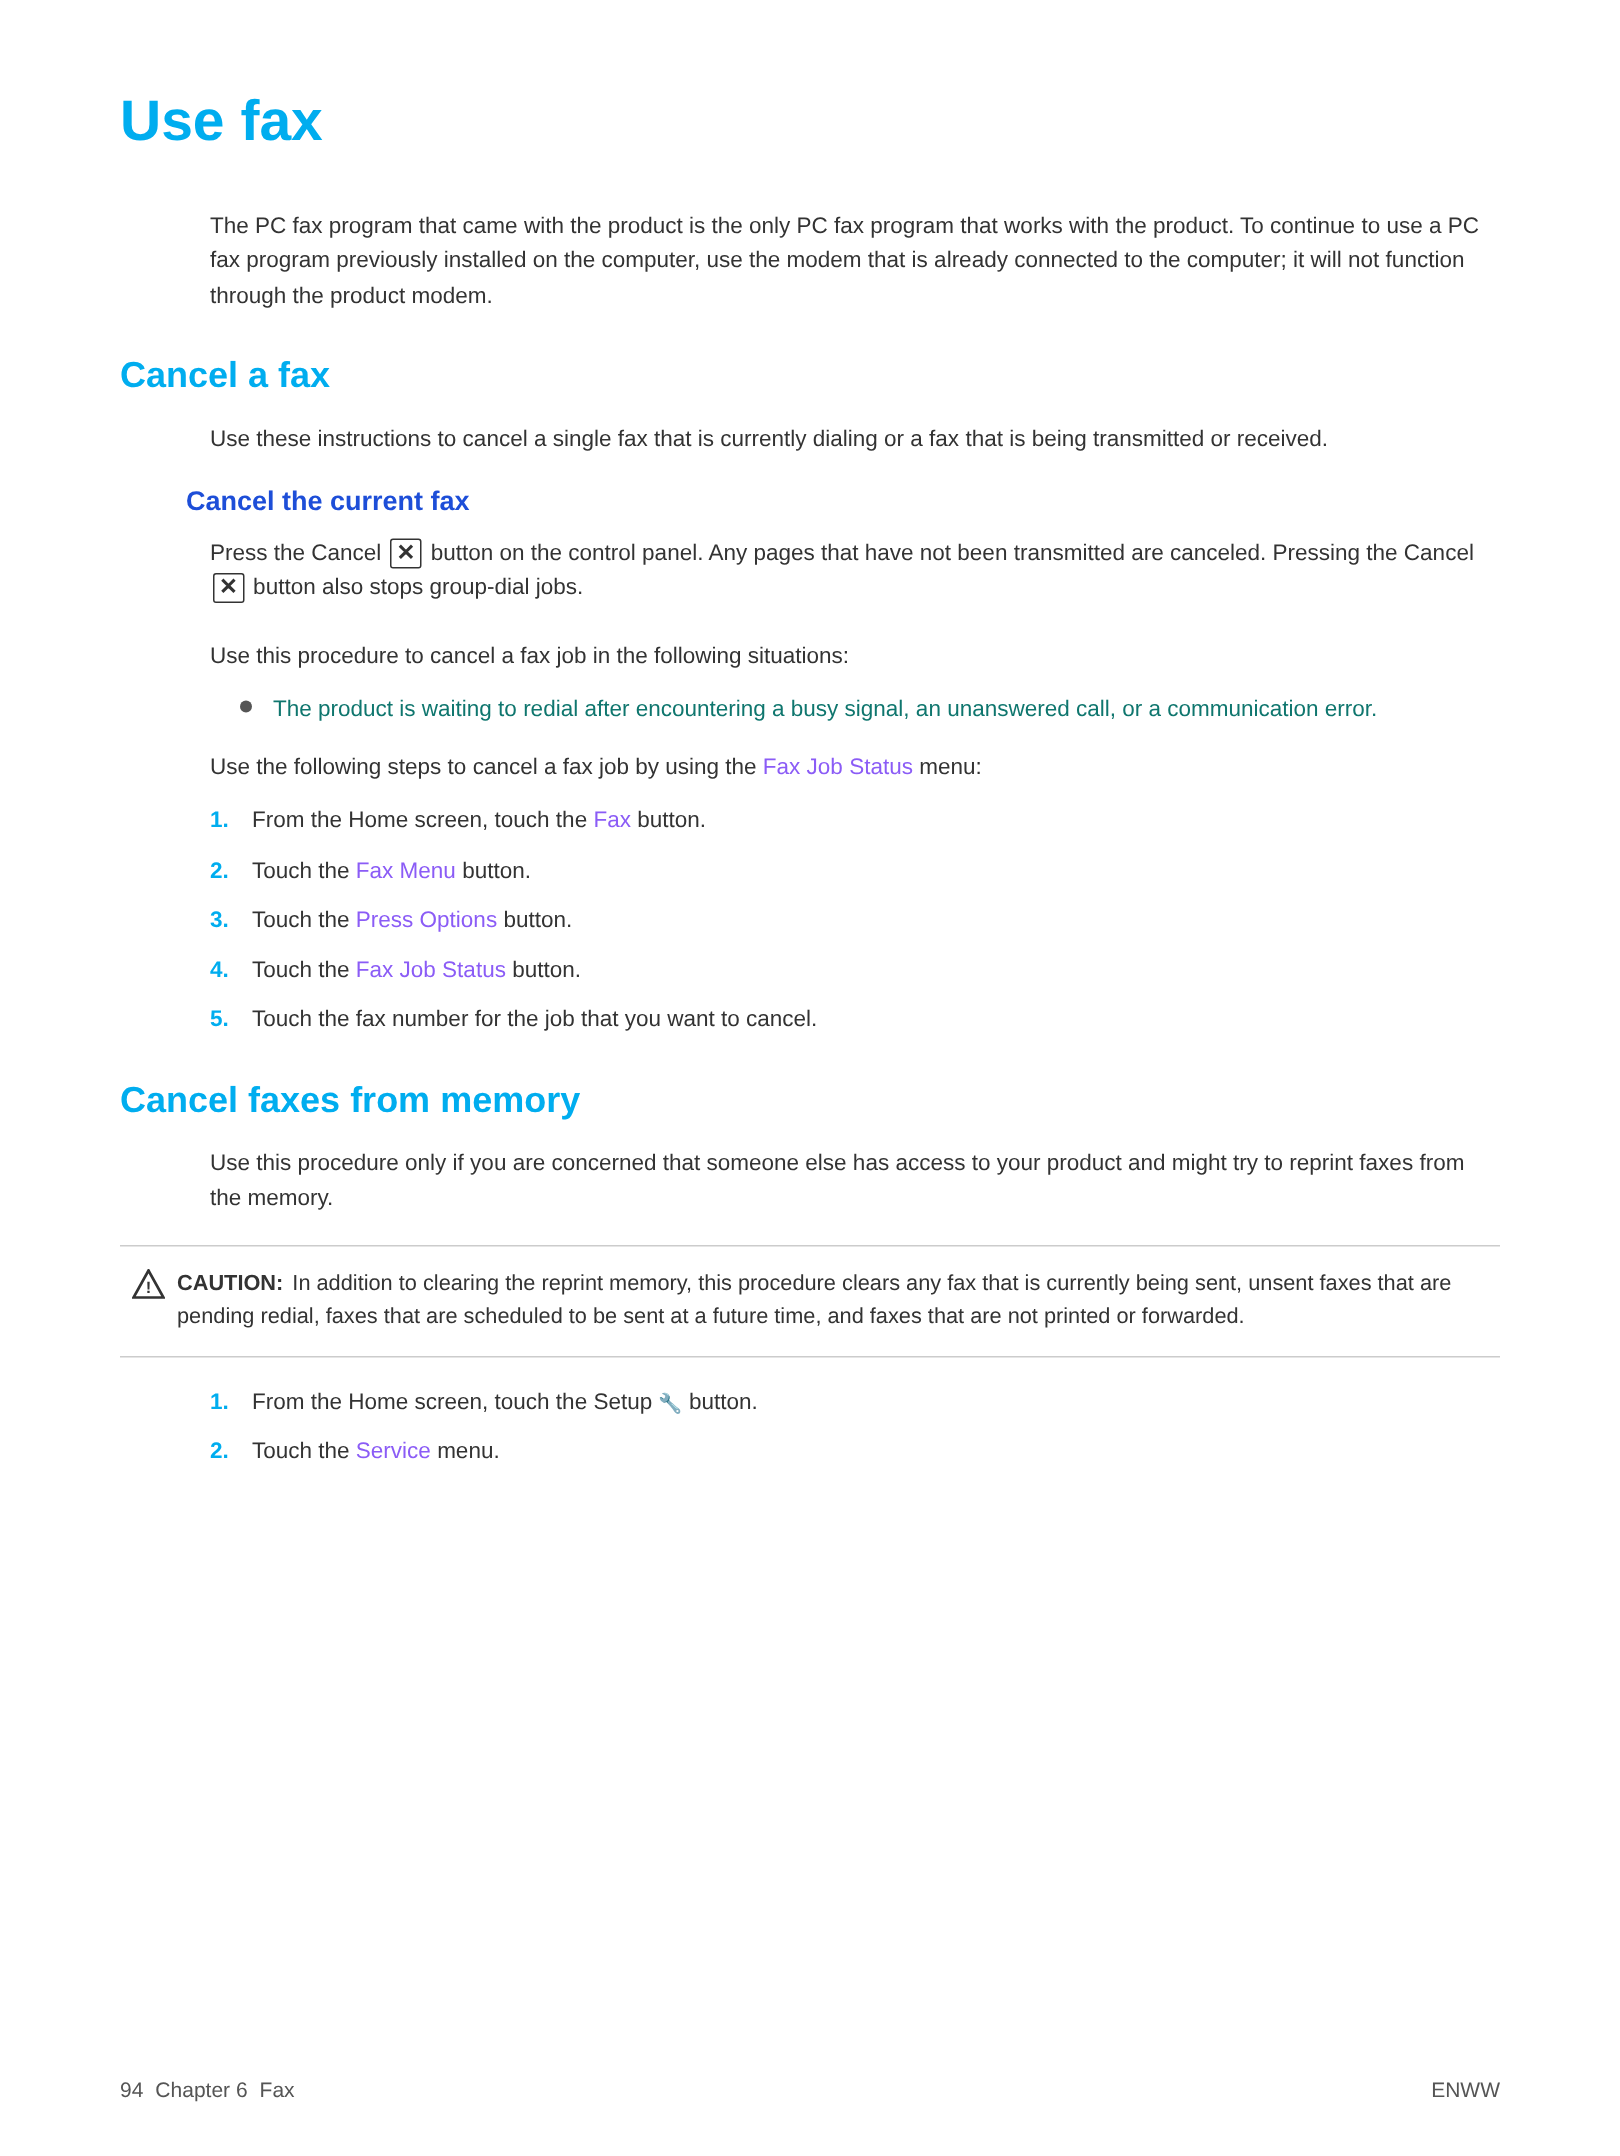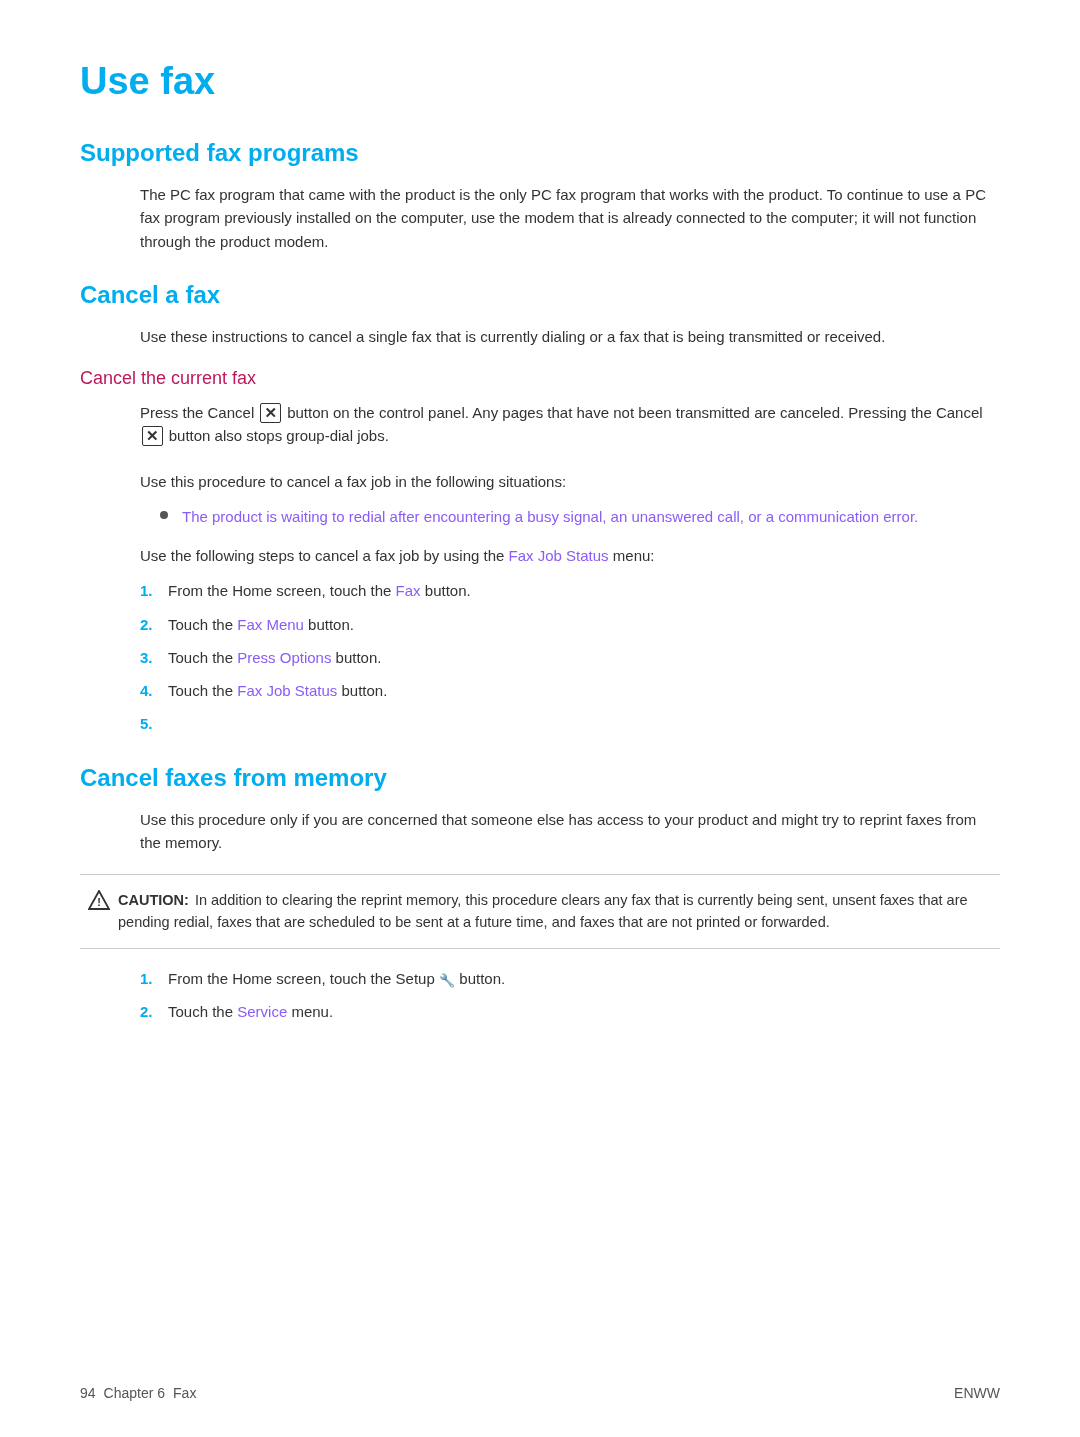--- a/index.html
+++ b/index.html
@@ -37,24 +37,25 @@
     .section-heading {
       font-size: 24px;
       font-weight: bold;
       color: #00adef;
       margin-bottom: 16px;
       margin-top: 8px;
     }
 
     .subsection-heading {
       font-size: 18px;
-      font-weight: normal;
-      color: #be185d;
+      font-weight: bold;
+      color: #1d4ed8;
       margin-bottom: 12px;
       margin-top: 4px;
+      margin-left: 44px;
     }
 
     .body-text {
       font-size: 15px;
       color: #333333;
       line-height: 1.55;
       margin-left: 60px;
       margin-bottom: 20px;
     }
 
@@ -82,21 +83,21 @@
     .bullet-list {
       margin-left: 80px;
       margin-bottom: 16px;
     }
 
     .bullet-item {
       display: flex;
       align-items: flex-start;
       margin-bottom: 10px;
       font-size: 15px;
-      color: #8b5cf6;
+      color: #0f766e;
       line-height: 1.55;
     }
 
     .bullet-dot {
       width: 8px;
       height: 8px;
       background: #555;
       border-radius: 50%;
       margin-top: 6px;
       margin-right: 14px;
@@ -188,21 +189,20 @@
     }
   </style>
 </head>
 <body>
 
 <div class="page">
 
   <h1 class="page-title">Use fax</h1>
 
   <div class="section-block">
-    <h2 class="section-heading">Supported fax programs</h2>
     <p class="body-text">The PC fax program that came with the product is the only PC fax program that works with the product. To continue to use a PC fax program previously installed on the computer, use the modem that is already connected to the computer; it will not function through the product modem.</p>
   </div>
 
   <div class="section-block">
     <h2 class="section-heading">Cancel a fax</h2>
     <p class="body-text">Use these instructions to cancel a single fax that is currently dialing or a fax that is being transmitted or received.</p>
 
     <div class="subsection-block">
       <h3 class="subsection-heading">Cancel the current fax</h3>
       <p class="body-text">
@@ -244,20 +244,21 @@
           </span>
         </li>
         <li class="numbered-item">
           <span class="numbered-item-num">4.</span>
           <span>
             <span>Touch the </span><a class="link-text">Fax Job Status</a><span> button.</span>
           </span>
         </li>
         <li class="numbered-item">
           <span class="numbered-item-num">5.</span>
+          <span>Touch the fax number for the job that you want to cancel.</span>
         </li>
       </ol>
     </div>
   </div>
 
   <div class="section-block">
     <h2 class="section-heading">Cancel faxes from memory</h2>
     <p class="body-text">Use this procedure only if you are concerned that someone else has access to your product and might try to reprint faxes from the memory.</p>
 
     <div class="caution-box">

